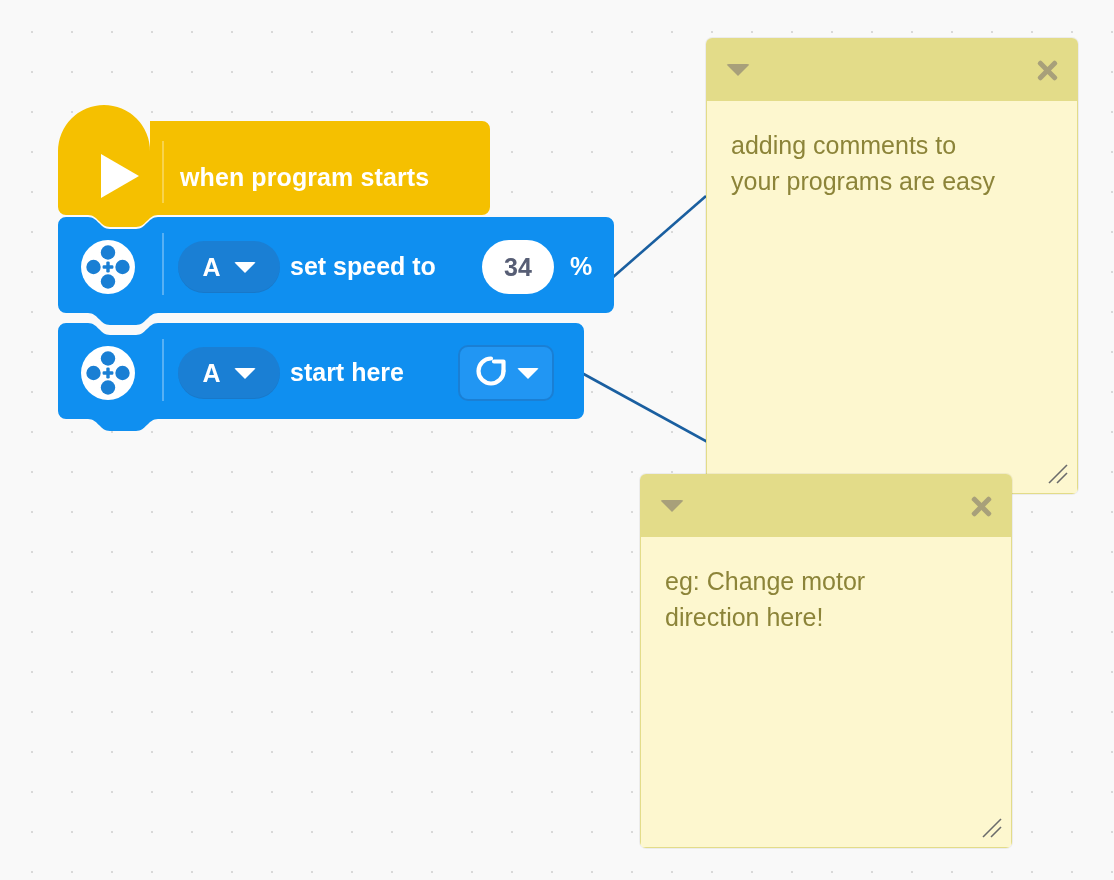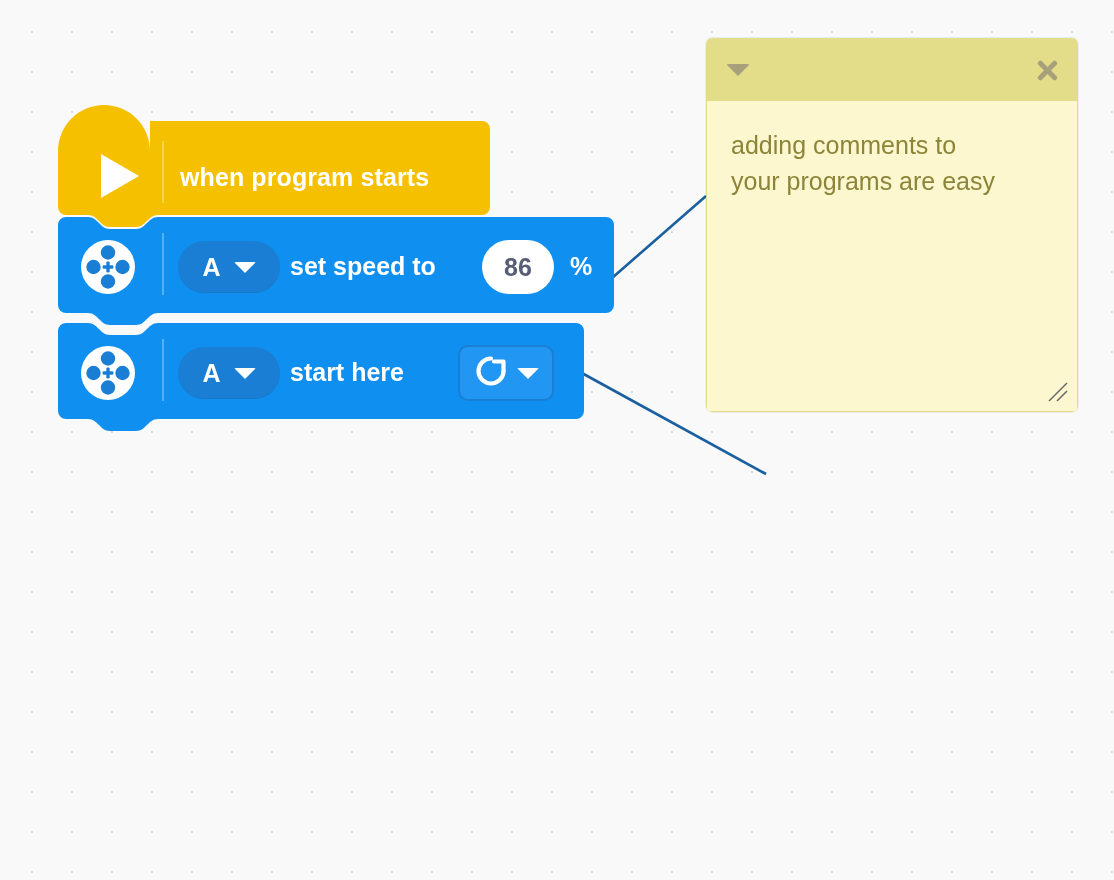--- a/index.html
+++ b/index.html
@@ -174,21 +174,21 @@
   }
 
   
   .comment {
     position: absolute;
     border-radius: 6px;
     box-sizing: border-box;
     overflow: hidden;
     box-shadow: 0 0 0 1px rgba(0,0,0,0.05);
   }
-  #comment-1 { left: 706px; top: 38px; width: 372px; height: 374px; }
+  #comment-1 { left: 706px; top: 38px; width: 372px; height: 456px; }
   #comment-2 { left: 640px; top: 474px; width: 372px; height: 374px; }
 
   .comment-header {
     position: relative;
     height: 63px;
     background: #e3dc89;
     display: flex;
     align-items: center;
     justify-content: space-between;
     padding: 0 18px 0 20px;
@@ -295,21 +295,21 @@
       </div>
       <div class="blk-divider"></div>
 
       <div class="pill-dropdown" style="left:120px; top:24px; width:102px;">
         <span class="pill-label">A</span>
         <span class="caret"></span>
       </div>
 
       <div class="blk-text" style="left:232px; top:35px;text-align:right;">set speed to</div>
 
-      <div class="num-field" style="left:424px; top:23px;">86</div>
+      <div class="num-field" style="left:424px; top:23px;">34</div>
 
       <div class="pct-text" style="left:512px; top:35px;">%</div>
     </div>
 
     <div id="motor-block" class="stack-block">
       <svg class="blk-svg" width="526" height="110" viewBox="0 0 526 110">
         <path d="M8,0 L30,0 C40,0 42,12 52,12 L78,12 C88,12 90,0 100,0
                  L518,0 A8,8 0 0 1 526,8 L526,88 A8,8 0 0 1 518,96
                  L100,96 C90,96 88,108 78,108 L52,108 C42,108 40,96 30,96
                  L8,96 A8,8 0 0 1 0,88 L0,8 A8,8 0 0 1 8,0 Z" fill="#0f8ff0"></path>
@@ -357,14 +357,30 @@
 your programs are easy</div>
       <span class="resize-grip">
         <svg width="22" height="22" viewBox="0 0 22 22">
           <line x1="20" y1="2" x2="2" y2="20" stroke="#6b6b6b" stroke-width="1.6"></line>
           <line x1="20" y1="10" x2="10" y2="20" stroke="#6b6b6b" stroke-width="1.6"></line>
         </svg>
       </span>
     </div>
   </div>
 
+  <div id="comment-2" class="comment">
+    <div class="comment-header">
+      <span class="collapse-caret"></span>
+      <span class="close-x"></span>
+    </div>
+    <div class="comment-body">
+      <div class="comment-text">eg: Change motor
+direction here!</div>
+      <span class="resize-grip">
+        <svg width="22" height="22" viewBox="0 0 22 22">
+          <line x1="20" y1="2" x2="2" y2="20" stroke="#6b6b6b" stroke-width="1.6"></line>
+          <line x1="20" y1="10" x2="10" y2="20" stroke="#6b6b6b" stroke-width="1.6"></line>
+        </svg>
+      </span>
+    </div>
+  </div>
 
 </div>
 
 </body></html>

